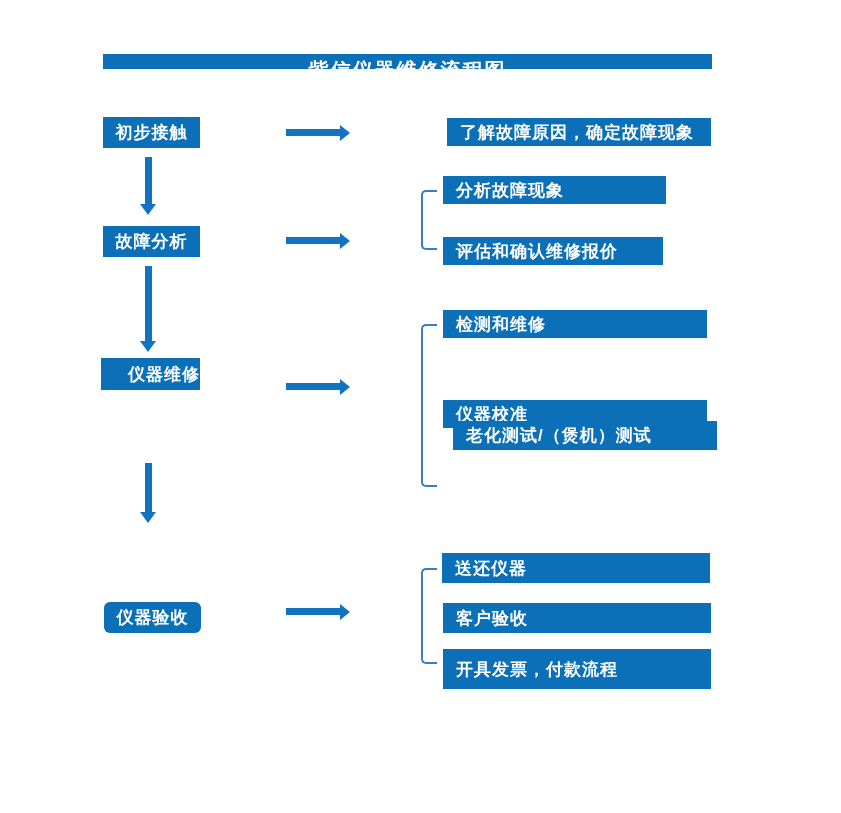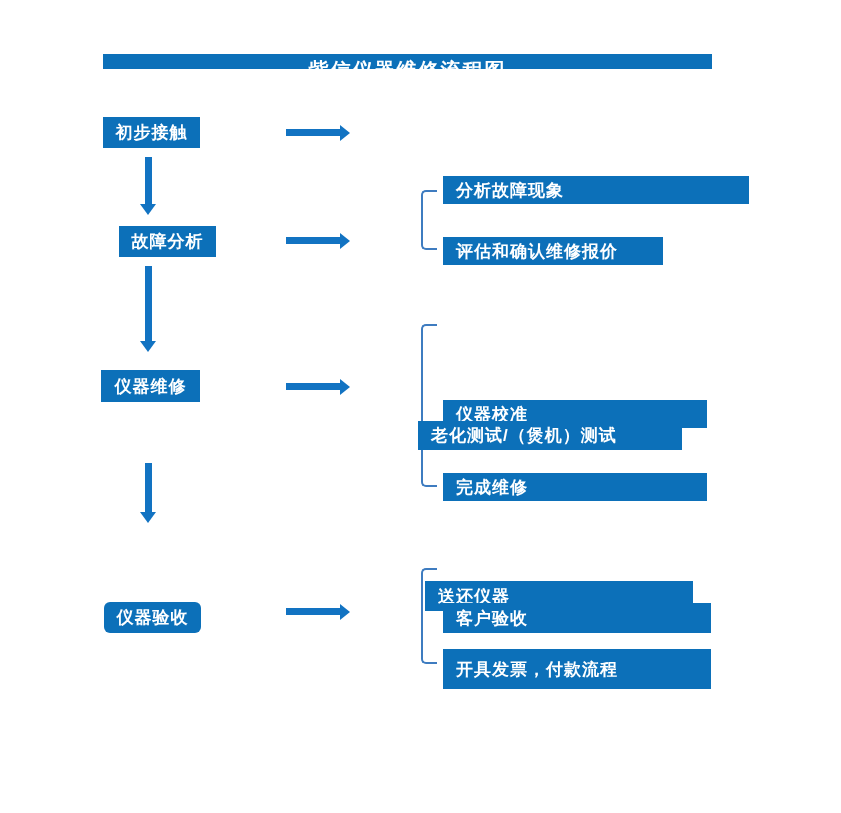--- a/index.html
+++ b/index.html
@@ -83,78 +83,81 @@
 
   <div class="title-bar" style="left:103px; top:54px; width:609px; height:15px; line-height:32px;">紫信仪器维修流程图</div>
 
   <div class="stage-box" style="left:103px; top:117px; width:97px; height:31px;">
     <span>初步接触</span>
   </div>
   <div class="h-arrow" style="left:286px; top:125px;">
     <div class="stem"></div>
     <div class="head"></div>
   </div>
+  <div class="output-box" style="left:447px; top:118px; width:264px; height:28px;">
+    <span>了解故障原因，确定故障现象</span>
+  </div>
 
   <div class="v-arrow" style="left:140px; top:157px; height:58px;">
     <div class="stem"></div>
     <div class="head"></div>
   </div>
 
-  <div class="stage-box" style="left:103px; top:226px; width:97px; height:31px;margin-left:16px;">
+  <div class="stage-box" style="left:103px; top:226px; width:97px; height:31px;">
     <span>故障分析</span>
   </div>
   <div class="h-arrow" style="left:286px; top:233px;">
     <div class="stem"></div>
     <div class="head"></div>
   </div>
   <div class="bracket" style="left:421px; top:190px; height:60px;"></div>
-  <div class="output-box" style="left:443px; top:176px; width:306px; height:28px;">
+  <div class="output-box" style="left:443px; top:176px; width:223px; height:28px;">
     <span>分析故障现象</span>
   </div>
   <div class="output-box" style="left:443px; top:237px; width:220px; height:28px;">
     <span>评估和确认维修报价</span>
   </div>
 
   <div class="v-arrow" style="left:140px; top:266px; height:86px;">
     <div class="stem"></div>
     <div class="head"></div>
   </div>
 
-  <div class="stage-box" style="left:101px; top:370px; width:99px; height:32px;">
+  <div class="stage-box" style="left:101px; top:358px; width:99px; height:32px;justify-content:flex-end;">
     <span>仪器维修</span>
   </div>
   <div class="h-arrow" style="left:286px; top:379px;">
     <div class="stem"></div>
     <div class="head"></div>
   </div>
   <div class="bracket" style="left:421px; top:324px; height:163px;"></div>
+  <div class="output-box" style="left:443px; top:310px; width:264px; height:28px;">
+    <span>检测和维修</span>
+  </div>
   <div class="output-box" style="left:443px; top:368px; width:264px; height:28px;margin-top:32px;">
     <span>仪器校准</span>
   </div>
-  <div class="output-box" style="left:418px; top:421px; width:264px; height:29px;">
+  <div class="output-box" style="left:453px; top:421px; width:264px; height:29px;">
     <span>老化测试/（煲机）测试</span>
-  </div>
-  <div class="output-box" style="left:443px; top:473px; width:264px; height:28px;">
-    <span>完成维修</span>
   </div>
 
   <div class="v-arrow" style="left:140px; top:463px; height:60px;">
     <div class="stem"></div>
     <div class="head"></div>
   </div>
 
   <div class="stage-box" style="left:104px; top:602px; width:97px; height:31px;border-radius:6px;">
     <span>仪器验收</span>
   </div>
   <div class="h-arrow" style="left:286px; top:604px;">
     <div class="stem"></div>
     <div class="head"></div>
   </div>
   <div class="bracket" style="left:421px; top:568px; height:96px;"></div>
-  <div class="output-box" style="left:425px; top:553px; width:268px; height:30px;margin-top:28px;">
+  <div class="output-box" style="left:442px; top:553px; width:268px; height:30px;">
     <span>送还仪器</span>
   </div>
   <div class="output-box" style="left:443px; top:603px; width:268px; height:30px;text-align:right;">
     <span>客户验收</span>
   </div>
   <div class="output-box" style="left:443px; top:649px; width:268px; height:40px;">
     <span>开具发票，付款流程</span>
   </div>
 
 </div>

